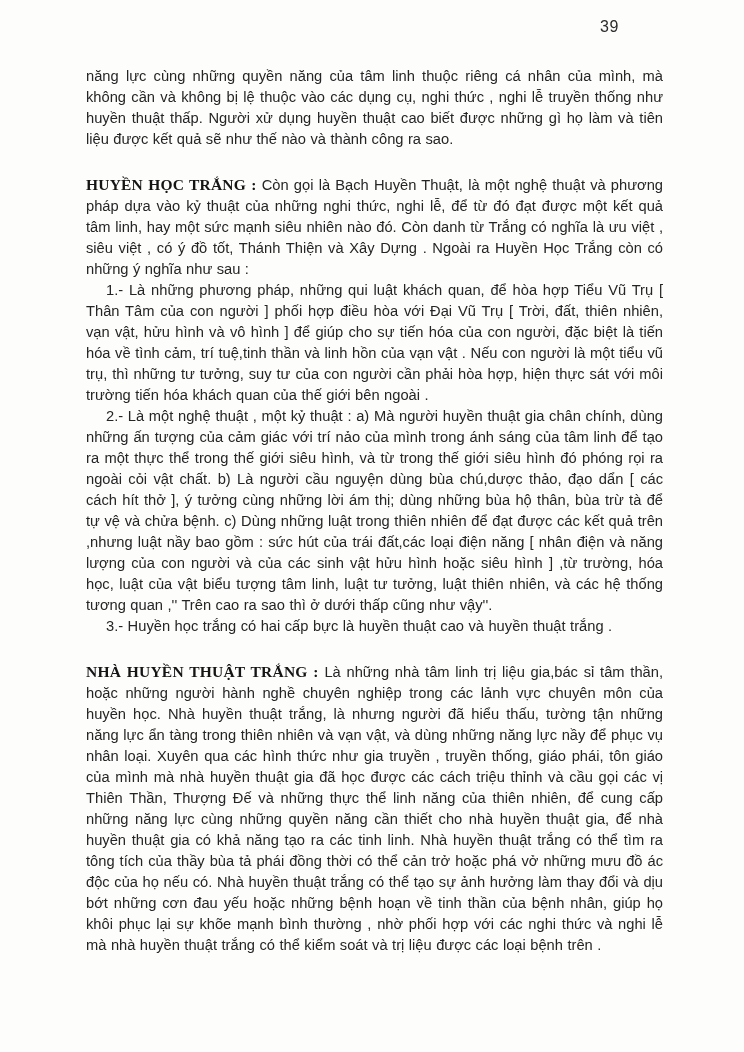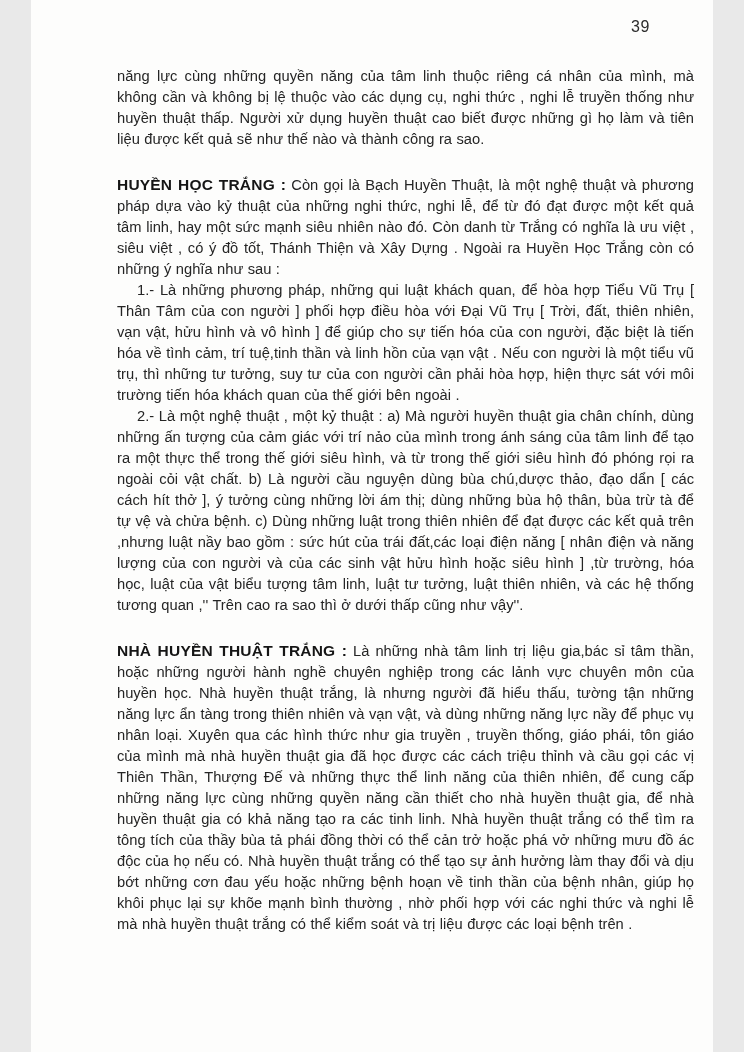--- a/index.html
+++ b/index.html
@@ -3,21 +3,21 @@
 <meta charset="utf-8">
 <style>
   html, body {
     margin: 0;
     padding: 0;
     background: #e9e9e9;
     font-family: "Liberation Sans", sans-serif;
   }
   .page {
     position: relative;
-    width: 682px;
+    width: 744px;
     height: 1052px;
     margin: 0 auto;
     background: #fdfdfc;
     overflow: hidden;
     color: #252525;
   }
   .page-number {
     position: absolute;
     top: 18px;
     left: 600px;
@@ -38,21 +38,21 @@
   p { margin: 0; }
   p.section {
     margin-top: 24px;
   }
   p.section-tight {
   }
   p.item {
     text-indent: 20px;
   }
   b.run-in-heading {
-    font-family: Liberation Sans, sans-serif;
+    font-family: Liberation Serif, serif;
     font-weight: bold;
     font-size: 15.5px;
     color: #151515;
     letter-spacing: 0.2px;
   }
 </style>
 </head>
 <body>
 
 <div class="page">
@@ -65,20 +65,21 @@
 
     <p class="section">
       <b class="run-in-heading">HUYỀN HỌC TRẮNG :</b>
       <span>Còn gọi là Bạch Huyền Thuật, là một nghệ thuật và phương pháp dựa vào kỷ thuật của những nghi thức, nghi lễ, để từ đó đạt được một kết quả tâm linh, hay một sức mạnh siêu nhiên nào đó. Còn danh từ Trắng có nghĩa là ưu việt , siêu việt , có ý đồ tốt, Thánh Thiện và Xây Dựng . Ngoài ra Huyền Học Trắng còn có những ý nghĩa như sau :</span>
     </p>
 
     <p class="item">1.- Là những phương pháp, những qui luật khách quan, để hòa hợp Tiểu Vũ Trụ [ Thân Tâm của con người ] phối hợp điều hòa với Đại Vũ Trụ [ Trời, đất, thiên nhiên, vạn vật, hửu hình và vô hình ] để giúp cho sự tiến hóa của con người, đặc biệt là tiến hóa về tình cảm, trí tuệ,tinh thần và linh hồn của vạn vật .  Nếu con người là một tiểu vũ trụ, thì những tư tưởng, suy tư của con người cần phải hòa hợp, hiện thực sát với môi trường tiến hóa khách quan của thế giới bên ngoài .</p>
 
     <p class="item">2.- Là một nghệ thuật , một kỷ thuật : a) Mà người huyền thuật gia chân chính, dùng những ấn tượng của cảm giác với trí nảo của mình trong ánh sáng của tâm linh để tạo ra một thực thể trong thế giới siêu hình, và từ trong thế giới siêu hình đó phóng rọi ra ngoài cỏi vật chất. b) Là người cầu nguyện dùng bùa chú,dược thảo, đạo dẩn [ các cách hít thở ], ý tưởng cùng những lời ám thị; dùng những bùa hộ thân, bùa trừ tà để tự vệ và chửa bệnh. c) Dùng những luật trong thiên nhiên để đạt được các kết quả trên ,nhưng luật nầy bao gồm : sức hút của trái đất,các loại điện năng [ nhân điện và năng lượng  của con người và của các sinh vật hửu hình hoặc siêu hình ] ,từ trường, hóa học, luật của vật biểu tượng tâm linh, luật tư tưởng, luật thiên nhiên, và các hệ thống tương quan ,'' Trên cao ra sao thì ở dưới thấp cũng như vậy''.</p>
 
+    <p class="item">3.- Huyền học trắng có hai cấp bực là huyền thuật cao và huyền thuật trắng .</p>
 
     <p class="section section-tight">
       <b class="run-in-heading">NHÀ HUYỀN THUẬT TRẮNG :</b>
       <span>Là những nhà tâm linh trị liệu gia,bác sỉ tâm thần, hoặc những người hành nghề chuyên nghiệp trong các lảnh vực chuyên môn của huyền học.  Nhà huyền thuật trắng, là nhưng người đã hiểu thấu, tường tận những năng lực ẩn tàng trong thiên nhiên và vạn vật, và dùng những năng lực nầy để phục vụ nhân loại. Xuyên qua các hình thức như gia truyền , truyền thống, giáo phái, tôn giáo của mình mà nhà huyền thuật gia đã học được các cách triệu thỉnh và cầu gọi các vị Thiên Thần, Thượng Đế và những thực thể linh năng của thiên nhiên, để cung cấp những năng lực cùng những quyền năng cần thiết cho nhà huyền thuật gia, để nhà huyền thuật gia có khả năng tạo ra các tinh linh. Nhà huyền thuật trắng có thể tìm ra tông tích của thầy bùa tả phái đồng thời có thể cản trở hoặc phá vở những mưu đồ ác độc của họ nếu có. Nhà huyền thuật trắng có thể tạo sự ảnh hưởng làm thay đổi và dịu bớt những cơn đau yếu hoặc những bệnh hoạn về tinh thần của bệnh nhân, giúp họ khôi phục lại sự khõe mạnh bình thường , nhờ phối hợp với các nghi thức và nghi lễ mà nhà huyền thuật trắng có thể kiểm soát và trị liệu được các loại bệnh trên .</span>
     </p>
 
 
   </div>
 
 </div>

